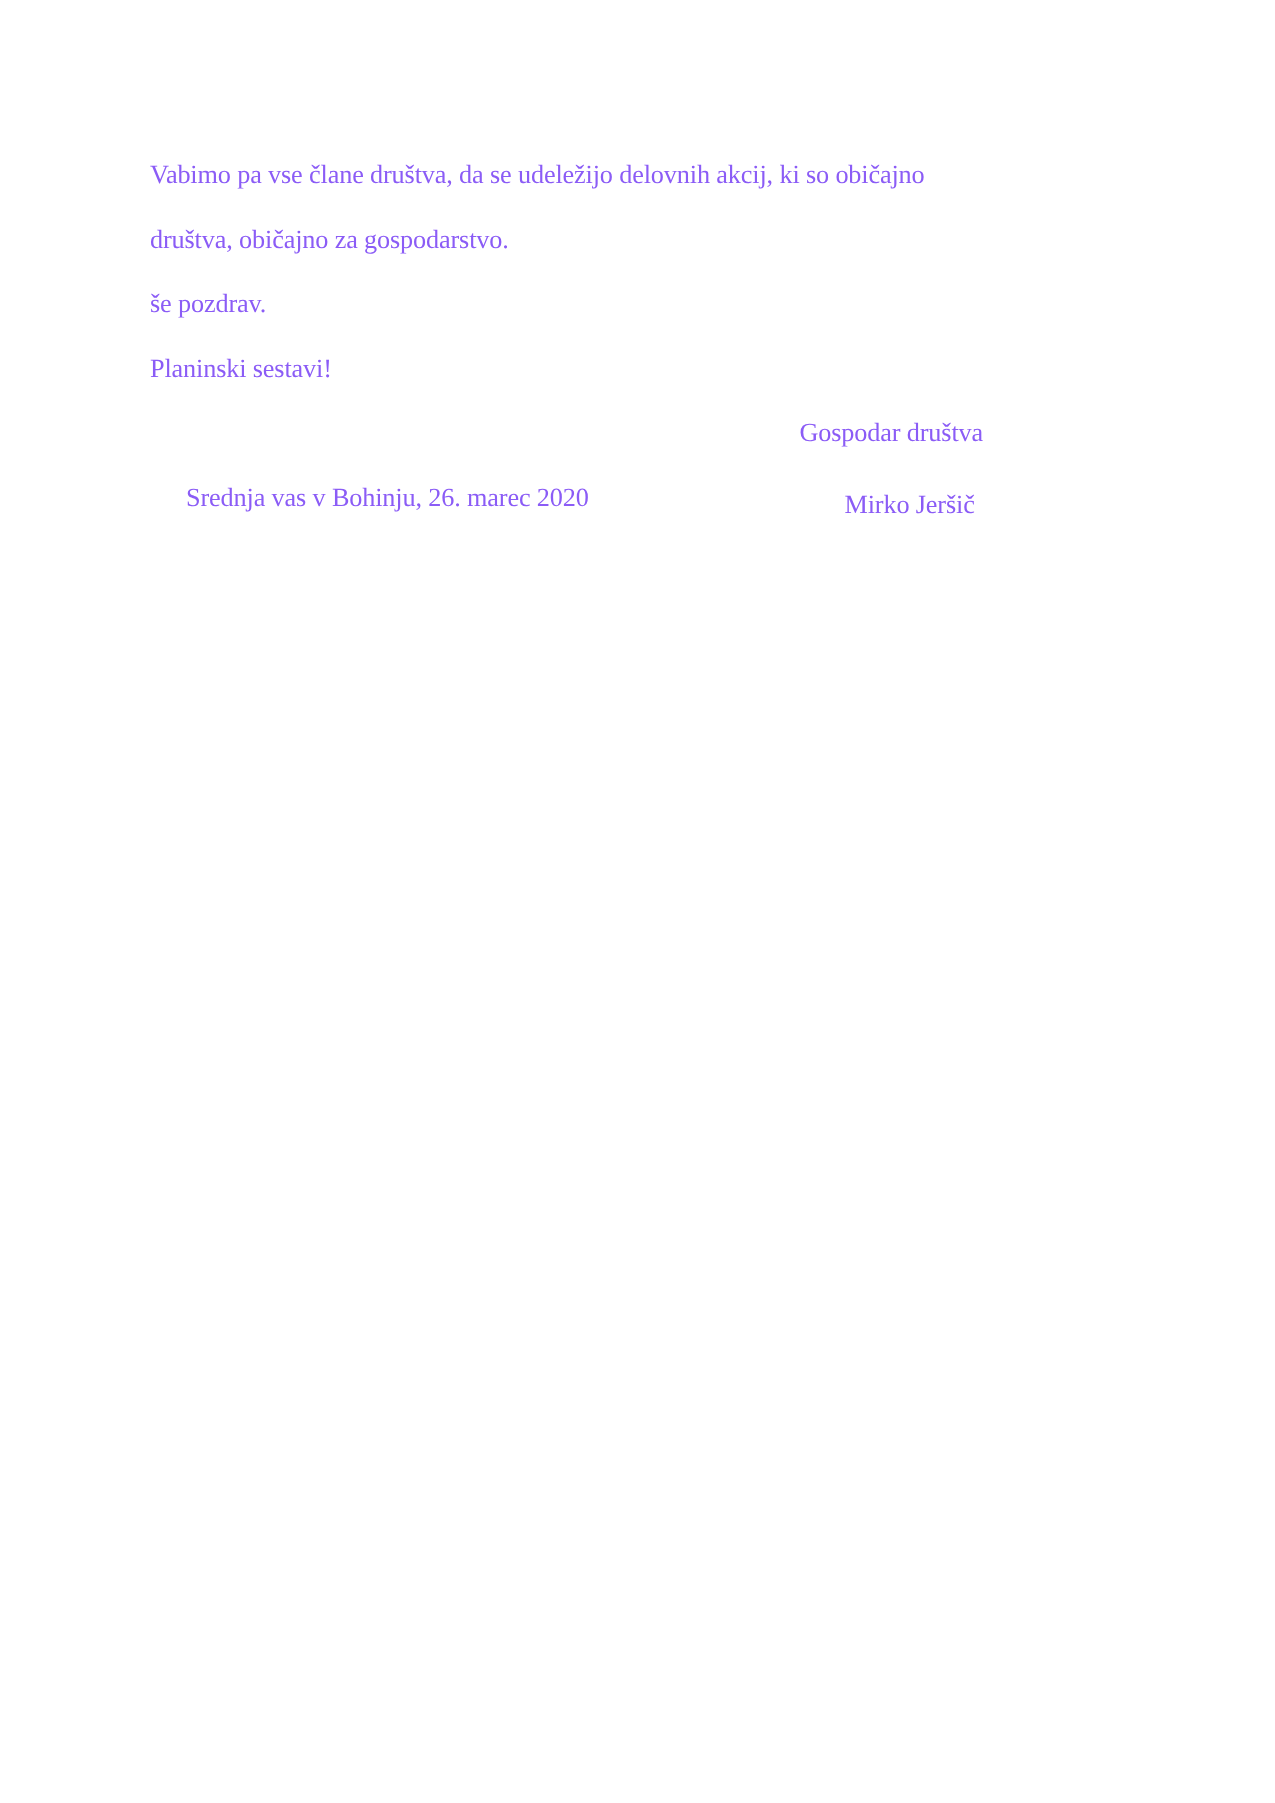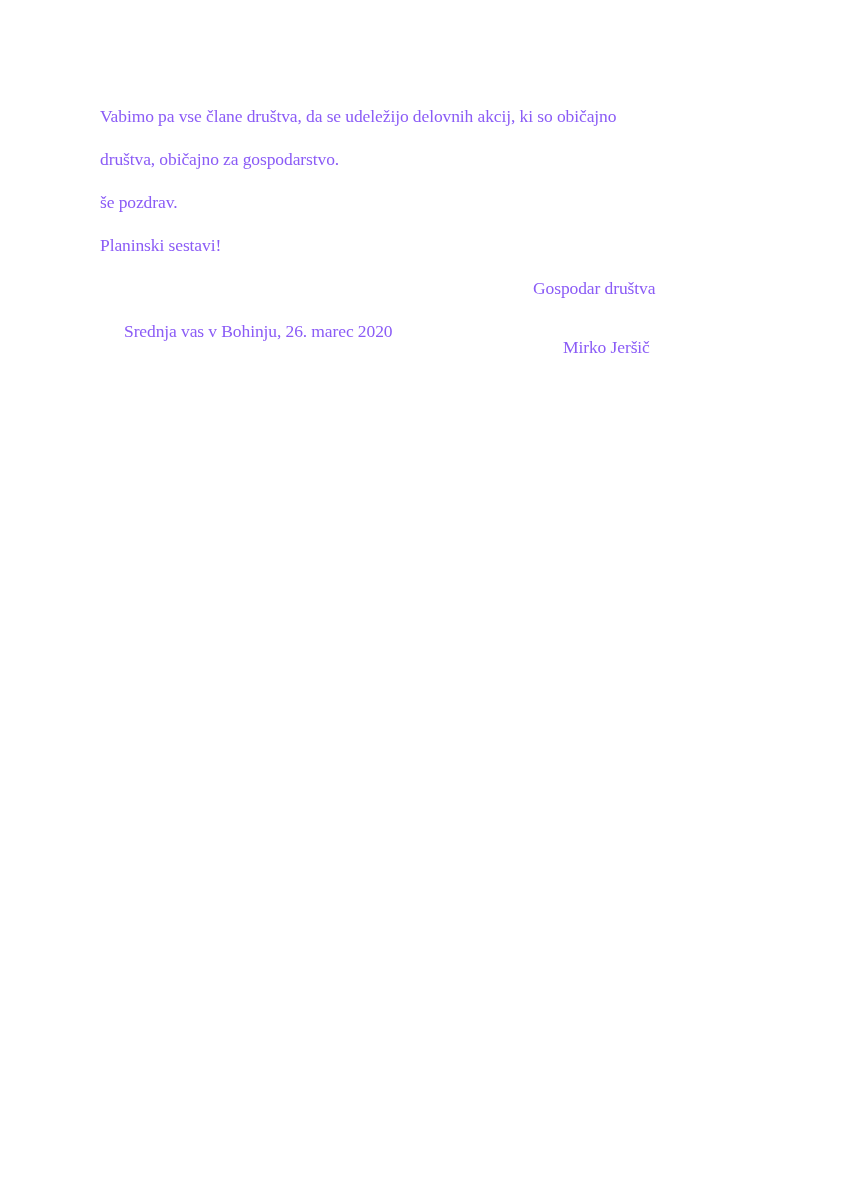--- a/index.html
+++ b/index.html
@@ -41,21 +41,21 @@
   }
   .dateline {
     position: absolute;
     left: 0;
     top: 0;
     margin-left: 24px;
   }
   .signer-name {
     position: absolute;
     left: 463px;
-    top: 16px;
+    top: 5px;
   }
 </style>
 </head>
 <body>
 
 <div class="page">
   <div class="content">
 
     <div class="para">
       <div class="line">Vabimo pa vse člane društva, da se udeležijo delovnih akcij, ki so običajno</div>

